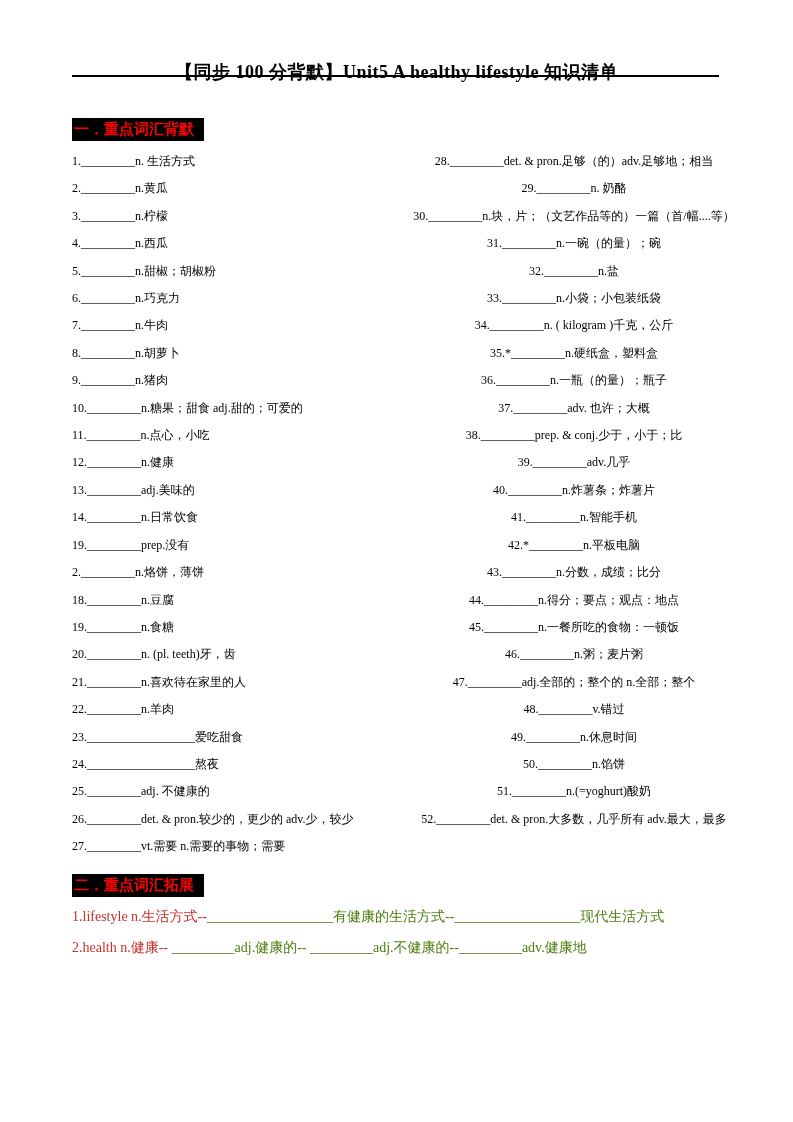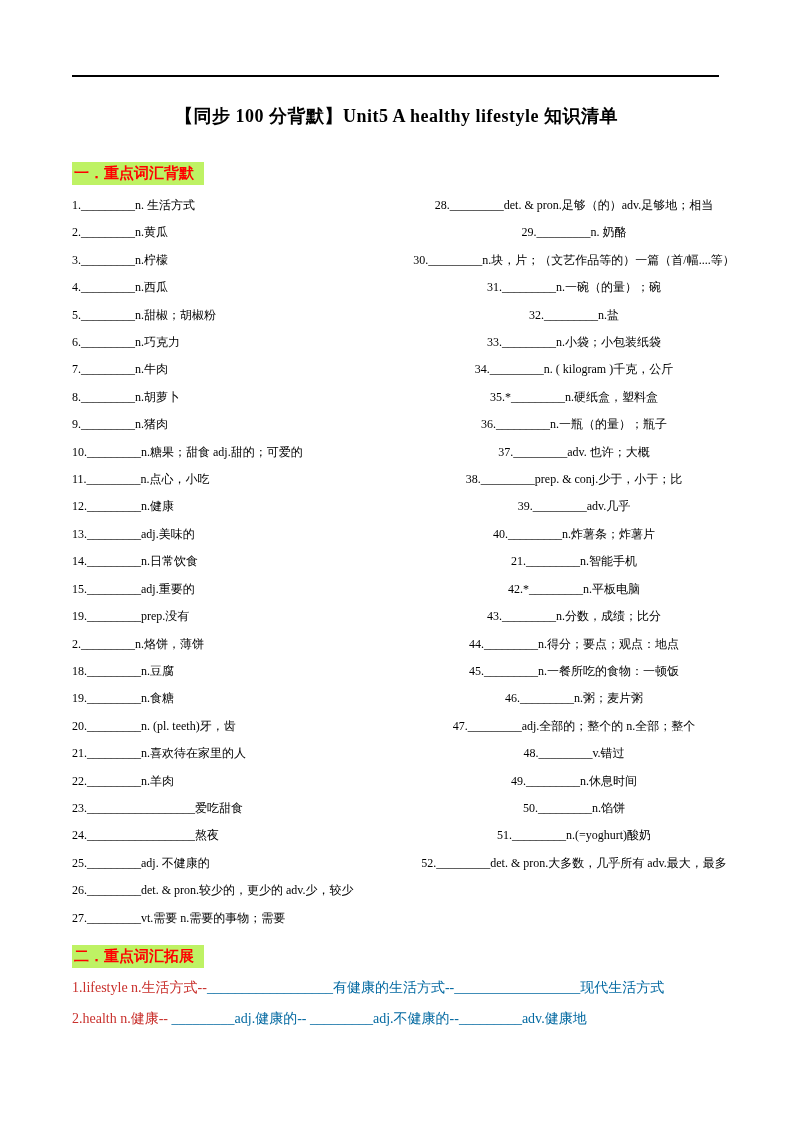--- a/index.html
+++ b/index.html
@@ -18,34 +18,34 @@
   .top-rule {
     position: absolute;
     top: 75px;
     left: 72px;
     width: 647px;
     height: 0;
     border-top: 2px solid #000000;
   }
   .page-title {
     margin: 0;
-    padding-top: 104px;
+    padding-top: 60px;
     text-align: center;
     font-size: 18px;
     font-weight: bold;
     letter-spacing: 0.5px;
   }
   .sec-heading {
     margin: 34px 0 0 72px;
     font-size: 15px;
     line-height: 21px;
   }
   .sec-heading .hl {
     display: inline-block;
-    background: #bef264;
+    background: #000000;
     color: #ff0000;
     font-weight: bold;
     padding: 1px 10px 1px 2px;
   }
   .sec-heading.second {
     margin-top: 13px;
   }
   .columns {
     display: flex;
     margin: 7px 0 0 72px;
@@ -57,21 +57,21 @@
   .col.left  { width: 332px; margin-right: 8px; }
   .col.right { width: 324px; text-align: center; }
   .vocab-item { white-space: normal; word-break: break-word; }
   .ext-line {
     margin: 9px 0 0 72px;
     width: 680px;
     font-size: 14px;
     line-height: 22px;
   }
   .ext-prefix { color: #c9302c; }
-  .ext-rest   { color: #0369a1; }
+  .ext-rest   { color: #4d7c0f; }
 </style>
 </head>
 <body>
 
 <div class="top-rule"></div>
 
 <h1 class="page-title">【同步 100 分背默】Unit5 A healthy lifestyle 知识清单</h1>
 
 <div class="sec-heading">
   <span class="hl">一．重点词汇背默</span>
@@ -101,21 +101,20 @@
       <div class="vocab-item">10._________n.糖果；甜食 adj.甜的；可爱的</div>
 
       <div class="vocab-item">11._________n.点心，小吃</div>
 
       <div class="vocab-item">12._________n.健康</div>
 
       <div class="vocab-item">13._________adj.美味的</div>
 
       <div class="vocab-item">14._________n.日常饮食</div>
 
-      <div class="vocab-item">15._________adj.重要的</div>
 
       <div class="vocab-item">19._________prep.没有</div>
 
       <div class="vocab-item">2._________n.烙饼，薄饼</div>
 
       <div class="vocab-item">18._________n.豆腐</div>
 
       <div class="vocab-item">19._________n.食糖</div>
 
       <div class="vocab-item">20._________n. (pl. teeth)牙，齿</div>
@@ -155,21 +154,21 @@
       <div class="vocab-item">36._________n.一瓶（的量）；瓶子</div>
 
       <div class="vocab-item">37._________adv. 也许；大概</div>
 
       <div class="vocab-item">38._________prep. &amp; conj.少于，小于；比</div>
 
       <div class="vocab-item">39._________adv.几乎</div>
 
       <div class="vocab-item">40._________n.炸薯条；炸薯片</div>
 
-      <div class="vocab-item">21._________n.智能手机</div>
+      <div class="vocab-item">41._________n.智能手机</div>
 
       <div class="vocab-item">42.*_________n.平板电脑</div>
 
       <div class="vocab-item">43._________n.分数，成绩；比分</div>
 
       <div class="vocab-item">44._________n.得分；要点；观点：地点</div>
 
       <div class="vocab-item">45._________n.一餐所吃的食物：一顿饭</div>
 
       <div class="vocab-item">46._________n.粥；麦片粥</div>

